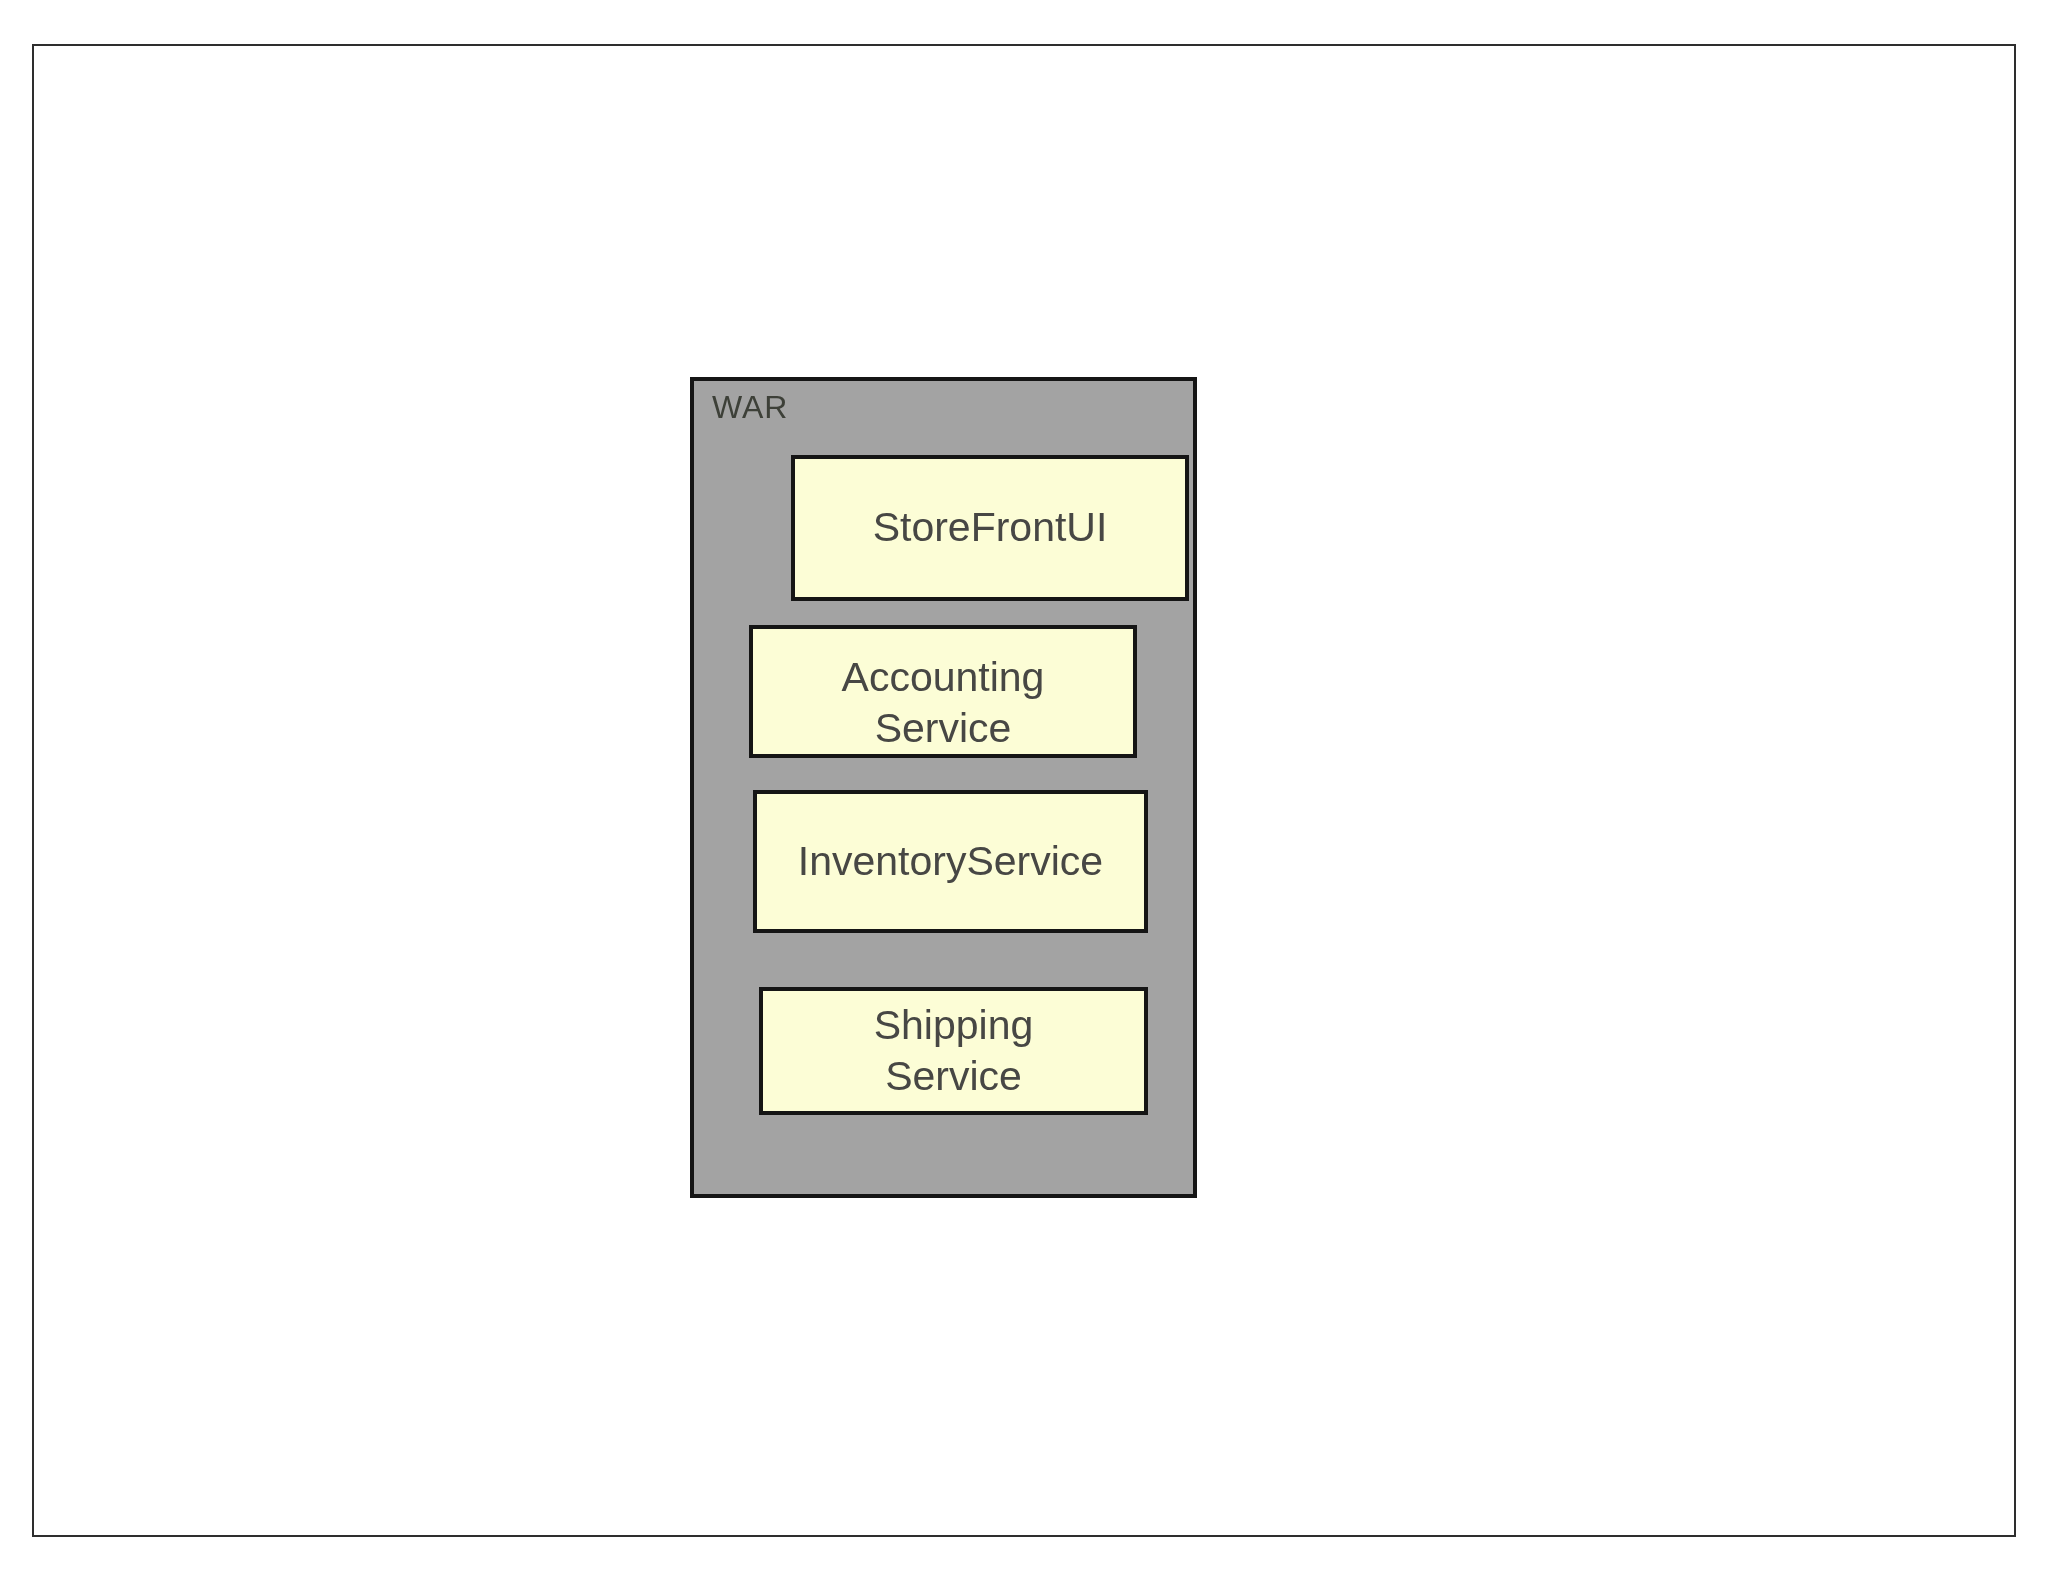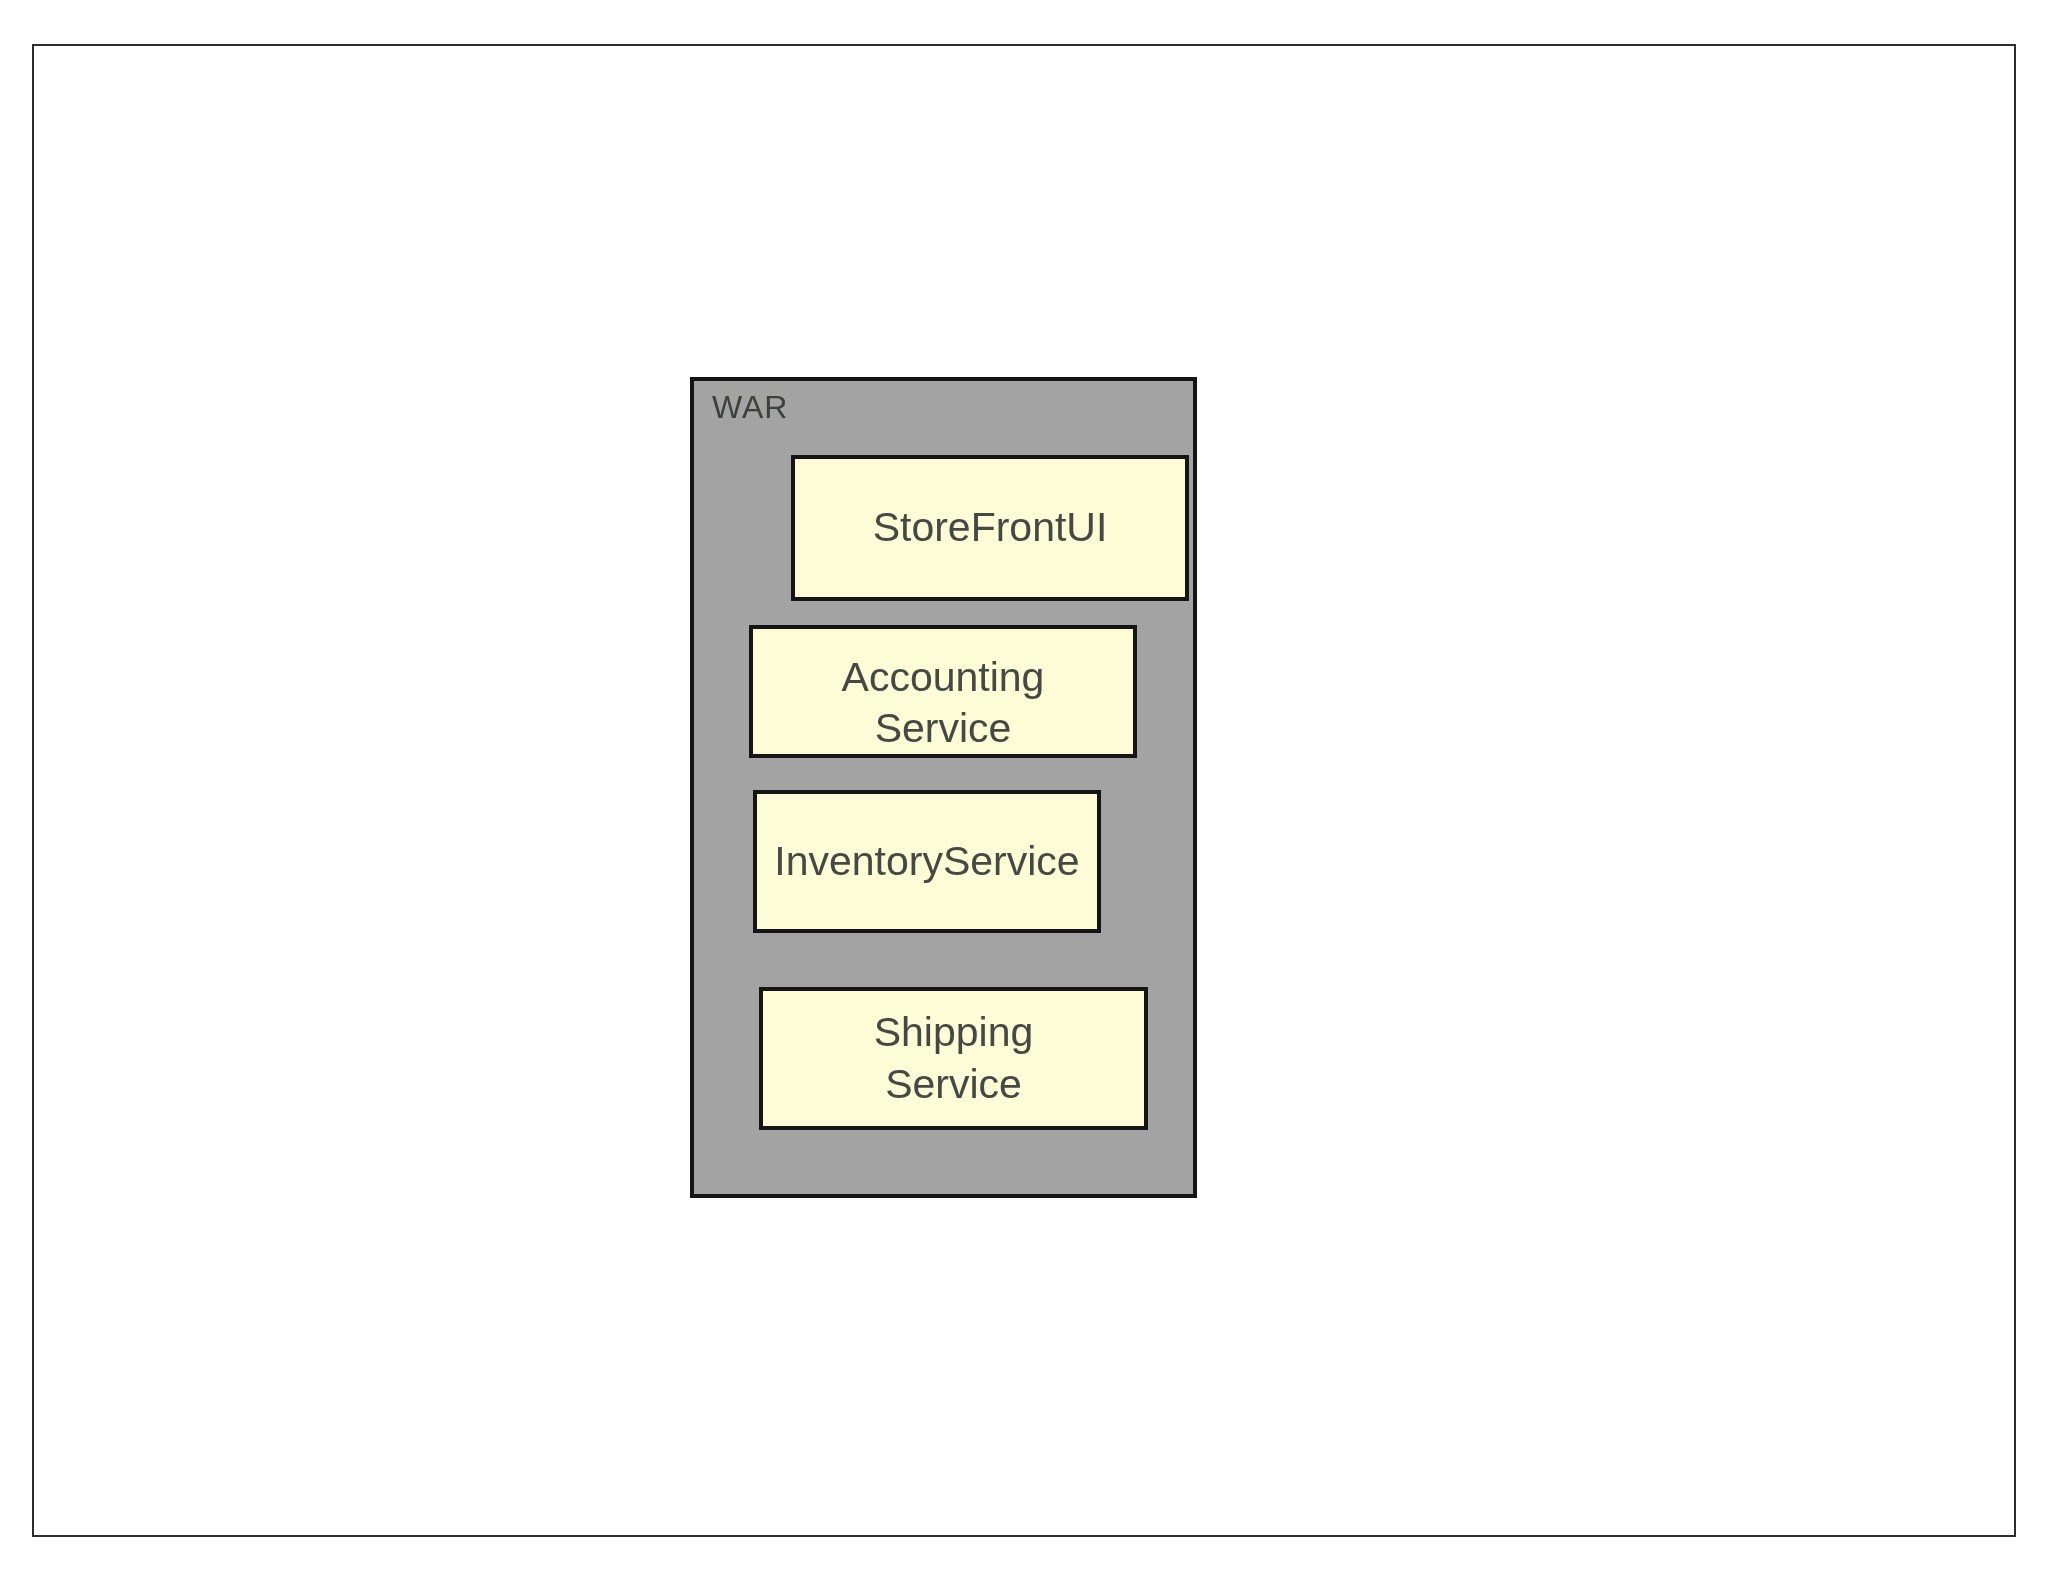--- a/index.html
+++ b/index.html
@@ -66,22 +66,22 @@
     justify-content: center;
     text-align: center;
     font-size: 41px;
     color: #474744;
     line-height: 1.25;
     white-space: pre-line;
   }
   
   .box-storefront  { left:  49px; top:  74px; width: 398px; height: 146px; margin-left: 48px; }
   .box-accounting  { left:  55px; top: 244px; width: 388px; height: 133px; align-items: flex-end; }
-  .box-inventory   { left:  59px; top: 409px; width: 348px; height: 143px; }
-  .box-shipping    { left:  65px; top: 606px; width: 389px; height: 143px; }
+  .box-inventory   { left:  59px; top: 409px; width: 395px; height: 143px; }
+  .box-shipping    { left:  65px; top: 606px; width: 389px; height: 128px; }
 </style>
 </head>
 <body>
 
 <div class="slide">
   <div class="page-frame"></div>
 
 
   <div class="war-container">
     <span class="war-label">WAR</span>

